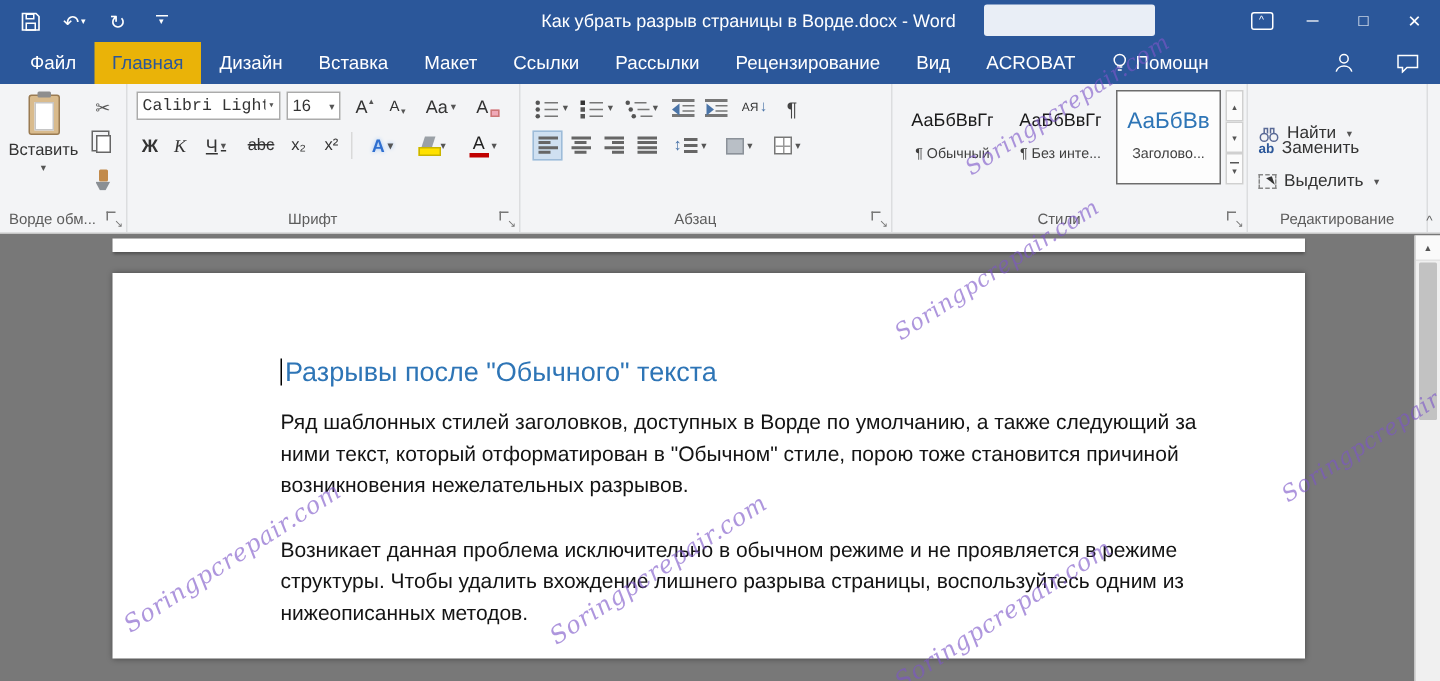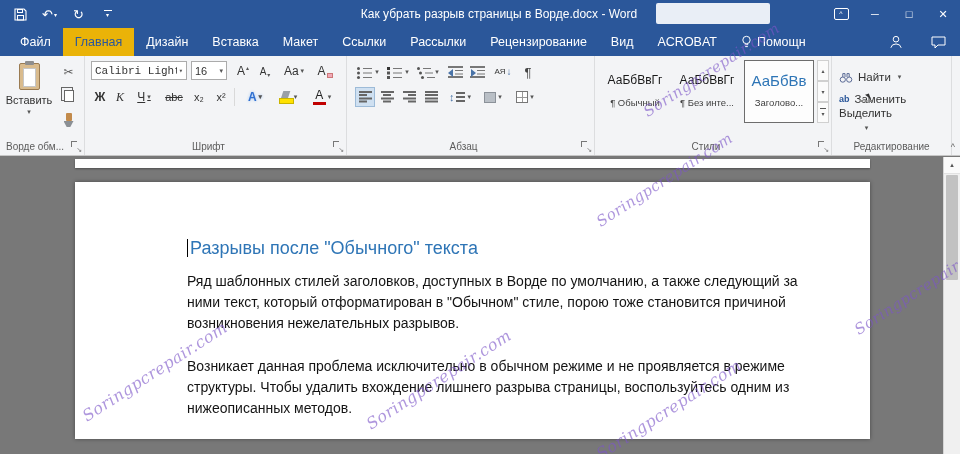--- a/index.html
+++ b/index.html
@@ -120,21 +120,21 @@
   .s1 { left:5px; } .s2 { left:77px; } .s3 { left:149px; border:1px solid #6d6d6d; background:#fdfdfd; }
   .ssample { font-size:12px; color:#1a1a1a; line-height:15px; white-space:nowrap; }
   .s3 .ssample { font-size:15px; color:#2e75b6; }
   .sname { font-size:9.5px; color:#3f3f3f; margin-top:9px; white-space:nowrap; }
   .sstrip { position:absolute; left:222px; top:4px; width:12px; height:63px; display:flex; flex-direction:column; }
   .sbtn { flex:1; border:1px solid #d0d0d0; background:#fbfbfb; color:#555; font-size:6px; display:flex; flex-direction:column; align-items:center; justify-content:center; cursor:default; padding:0; }
   .sbtn .mbar { width:6px; height:1px; background:#555; margin-bottom:1px; }
 
   
   .erow { position:absolute; left:7px; height:19px; display:flex; align-items:center; gap:5px; font-size:11.5px; color:#333; background:none; border:none; cursor:default; }
-  .e-find { top:11px; } .e-repl { top:33px; } .e-sel { top:44px;flex-direction:column; }
+  .e-find { top:23px; } .e-repl { top:33px; } .e-sel { top:55px; }
   .ab-i { font-size:9px; color:#2b579a; font-weight:bold; letter-spacing:0; }
   .sel-i { position:relative; width:12px; height:10px; border:1px dashed #888; }
   .sel-i::after { content:""; position:absolute; right:1px; bottom:1px; width:0; height:0; border-left:4px solid transparent; border-top:6px solid #333; transform:rotate(-20deg); }
   .collapse { position:absolute; right:5px; bottom:3px; font-size:9px; color:#666; background:none; border:none; cursor:default; }
 
   
   .docarea { position:absolute; top:157px; left:0; right:0; bottom:0; background:#787878; }
   .prevpage { position:absolute; top:2px; left:75px; width:795px; height:9px; background:#fff; box-shadow:0 1px 2px rgba(0,0,0,.35); }
   .page { position:absolute; top:25px; left:75px; width:795px; height:257px; background:#fff; box-shadow:0 0 4px rgba(0,0,0,.4); padding:56px 62px 0 112px; }
   .doc-h { font-size:18px; font-weight:normal; color:#2e75b6; margin:0 0 12px; }

